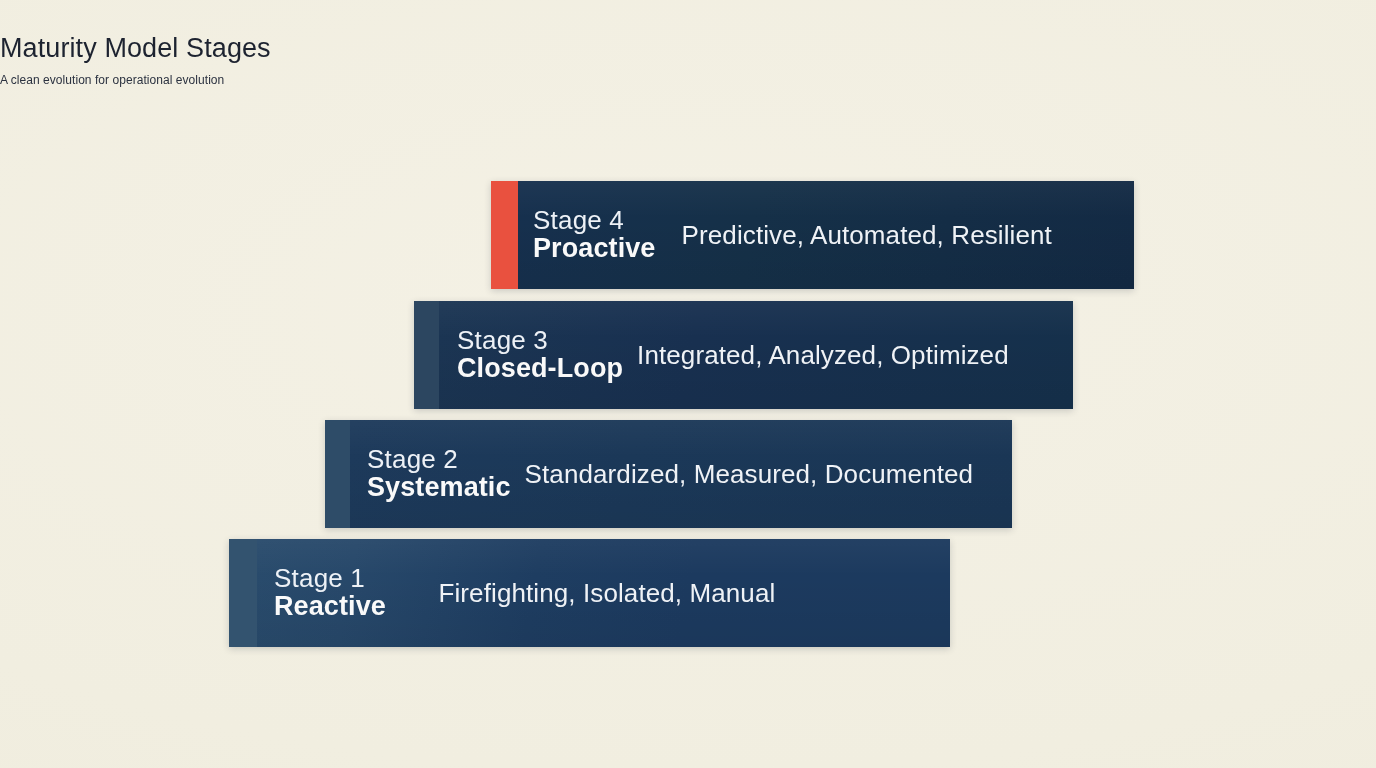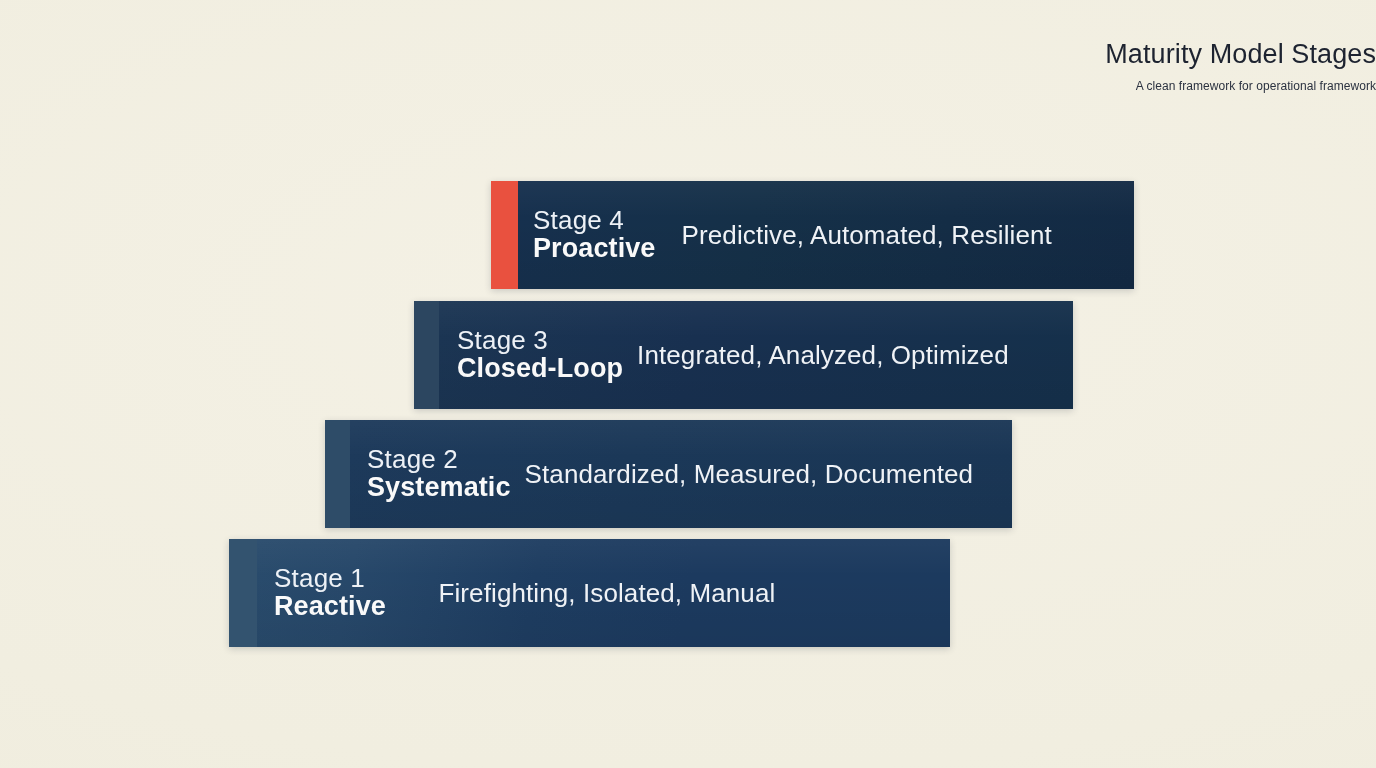--- a/index.html
+++ b/index.html
@@ -20,24 +20,24 @@
     position: relative;
     width: 1376px;
     height: 768px;
     background:
       radial-gradient(ellipse 140% 110% at 50% 40%, #f4f1e5 0%, #f1eee0 55%, #eeebdc 100%);
   }
 
   
   #header {
     position: absolute;
-    top: 40px;
+    top: 34px;
     left: 0;
     width: 1376px;
-    text-align: right;
+    text-align: left;
   }
   #page-title {
     font-size: 27px;
     font-weight: 400;
     color: #1d2330;
     letter-spacing: 0.1px;
     line-height: 1.1;
     margin: 0;
   }
   #page-subtitle {
@@ -185,21 +185,21 @@
     background: linear-gradient(180deg, rgba(255,255,255,0.035) 0%, rgba(255,255,255,0) 34%, rgba(0,0,0,0.05) 100%);
   }
 </style>
 </head>
 <body>
 
 <div id="canvas">
 
   <div id="header">
     <div id="page-title">Maturity Model Stages</div>
-    <div id="page-subtitle">A clean framework for operational framework</div>
+    <div id="page-subtitle">A clean evolution for operational evolution</div>
   </div>
 
   <div id="stairs">
 
     <div class="stage-row" id="stage-row-4">
       <div class="accent"></div>
       <div class="bar-body">
         <div class="stage-label">
           <span class="stage-number">Stage 4</span>
           <span class="stage-name">Proactive</span>

